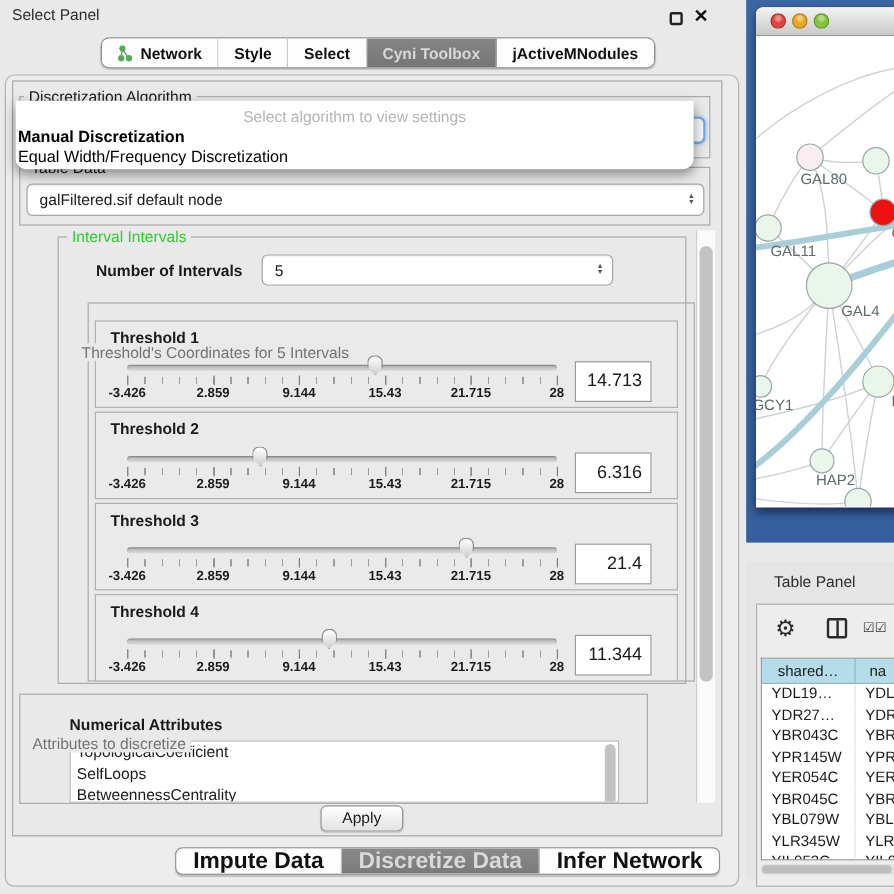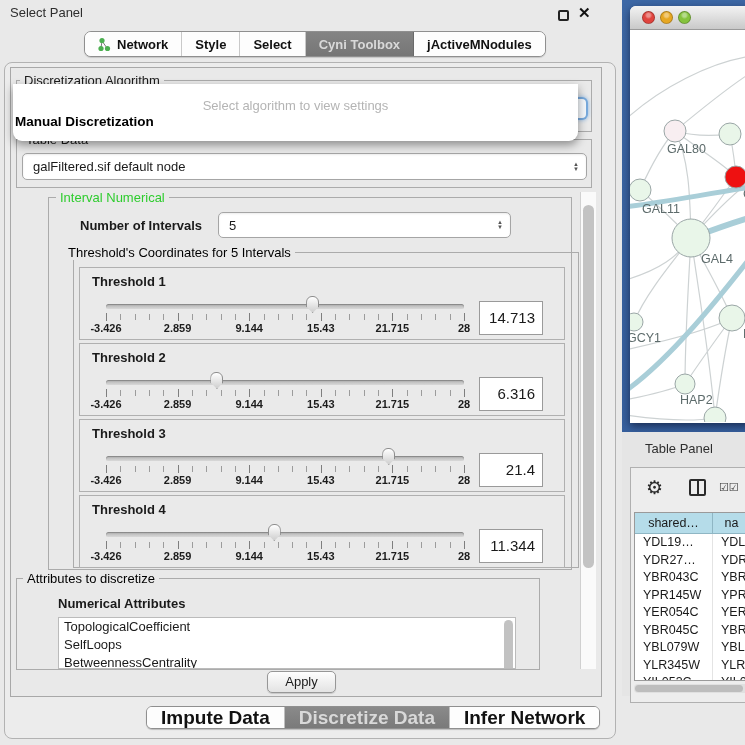--- a/index.html
+++ b/index.html
@@ -23,31 +23,31 @@
   .tabseg.sel { background:linear-gradient(#848484,#767676); color:#d9d9d9; border-right-color:#6a6a6a; }
   .neticon { width:13px; height:15px; margin-right:6px; }
   
   .outer-panel { position:absolute; left:4px; top:62px; width:612px; height:677px;
     border:1px solid #b2b2b2; border-radius:8px; background:#ececec; }
   .content-panel { position:absolute; left:10px; top:67px; width:592px; height:630px;
     border:1px solid #a8a8a8; background:#e9e9e9; }
   .groupbox { position:absolute; border:1px solid #ababab; }
   .grouptitle { position:absolute; font-size:13px; background:#e9e9e9; padding:0 4px; white-space:nowrap; }
   .gt-green { color:#2ecc2e; }
-  .gt-blue { color:#000000; }
+  .gt-blue { color:#737373;margin-top:41px; }
   
   .combo { position:absolute; background:#fff; border:1px solid #a5a5a5; border-radius:5px;
     font-size:13px; display:flex; align-items:center; padding:0 24px 0 10px;
     box-shadow:inset 0 1px 2px rgba(0,0,0,.08); }
   .stepper { position:absolute; right:7px; top:50%; transform:translateY(-50%);
     display:flex; flex-direction:column; line-height:5px; font-size:6px; color:#555; }
   
   .popup { position:absolute; left:13px; top:84px; width:565px; height:57px; background:#fff;
     border-radius:0 0 9px 9px; box-shadow:0 4px 10px rgba(0,0,0,.4); z-index:30; overflow:hidden; }
-  .popup .prompt { margin-top:14px; text-align:center; color:#b4b4b4; font-size:13px; }
+  .popup .prompt { margin-top:6px; text-align:center; color:#b4b4b4; font-size:13px; }
   .popup .opt { font-size:13.5px; padding-left:2px; line-height:17px; color:#000; }
   .popup .opt.bold { font-weight:bold; }
   .combo-tip { position:absolute; left:578px; top:97px; width:10px; height:23px;
     border:2px solid #77a9dc; border-left:none; border-radius:0 6px 6px 0;
     box-shadow:0 0 4px #85b4e4; background:#f4f8fc; z-index:10; }
   
   .vtrack { position:absolute; left:580px; top:192px; width:16px; height:477px;
     background:#fafafa; border-left:1px solid #d0d0d0; }
   .vthumb { position:absolute; left:2px; top:13px; width:11px; height:363px;
     background:#c3c3c3; border-radius:6px; }
@@ -88,21 +88,21 @@
   .desktop { position:absolute; left:622px; top:0; width:123px; height:452px;
     background:linear-gradient(180deg,#446fa0 0%,#3d68a6 0%,#365f9d 100%); background-color:#3d68a6; }
   .netwin { position:absolute; left:630px; top:6px; width:120px; height:417px;
     background:#fff; border-radius:6px 0 0 0; box-shadow:0 3px 8px rgba(0,0,20,.55); overflow:hidden; }
   .net-titlebar { height:24px; background:linear-gradient(#f3f3f3,#c9c9c9);
     border-bottom:1px solid #9a9a9a; position:relative; }
   .light { position:absolute; top:5px; width:13px; height:13px; border-radius:50%; border:1px solid rgba(0,0,0,.25); }
   .net-canvas { position:relative; width:120px; height:392px; background:#fff; }
   .netlabel { font-size:12.5px; fill:#5d6b6b; font-family:"Liberation Sans",sans-serif; }
   
-  .dock { position:absolute; left:622px; top:432px; width:123px; height:264px; background:#e5e5e5; }
+  .dock { position:absolute; left:622px; top:468px; width:123px; height:264px; background:#e5e5e5; }
   .dock-title { position:absolute; left:23px; top:9px; font-size:13px; color:#2e2e2e; }
   .tp-panel { position:absolute; left:8px; top:35px; width:120px; height:236px;
     background:#ededed; border:1px solid #b0b0b0; border-right:none; }
   .tp-toolbar { position:relative; height:42px; }
   .gear { position:absolute; left:15px; top:8px; font-size:19px; color:#2a2a2a; }
   .colicon { position:absolute; left:58px; top:11px; width:17px; height:17px; border:2px solid #2a2a2a; border-radius:2px; }
   .colicon:before { content:""; position:absolute; left:5.5px; top:0; width:2px; height:13px; background:#2a2a2a; }
   .cbicons { position:absolute; left:88px; top:13px; font-size:11px; color:#333; letter-spacing:0px; }
   .tp-table { position:absolute; left:3px; top:44px; width:117px; height:169px; background:#fff;
     border:1px solid #9a9a9a; border-right:none; overflow:hidden; font-size:12.5px; }
@@ -162,28 +162,29 @@
     <span>galFiltered.sif default node</span>
     <span class="stepper">
         <span>▲</span>
         <span>▼</span>
       </span>
   </div>
 
   <div class="popup">
     <div class="prompt">Select algorithm to view settings</div>
     <div class="opt bold">Manual Discretization</div>
+    <div class="opt">Equal Width/Frequency Discretization</div>
   </div>
 
   <div class="vtrack">
     <div class="vthumb"></div>
   </div>
 
   <div class="groupbox" style="left:48px;top:197px;width:524px;height:373px;"></div>
-  <div class="grouptitle gt-green" style="left:56px;top:190px;">Interval Numerical</div>
+  <div class="grouptitle gt-green" style="left:56px;top:190px;">Interval Intervals</div>
 
   <div style="position:absolute;left:80px;top:218px;font-size:13px;font-weight:bold;">Number of Intervals</div>
   <div class="combo" style="left:218px;top:212px;width:293px;height:26px;">
     <span>5</span>
     <span class="stepper">
         <span>▲</span>
         <span>▼</span>
       </span>
   </div>
 

